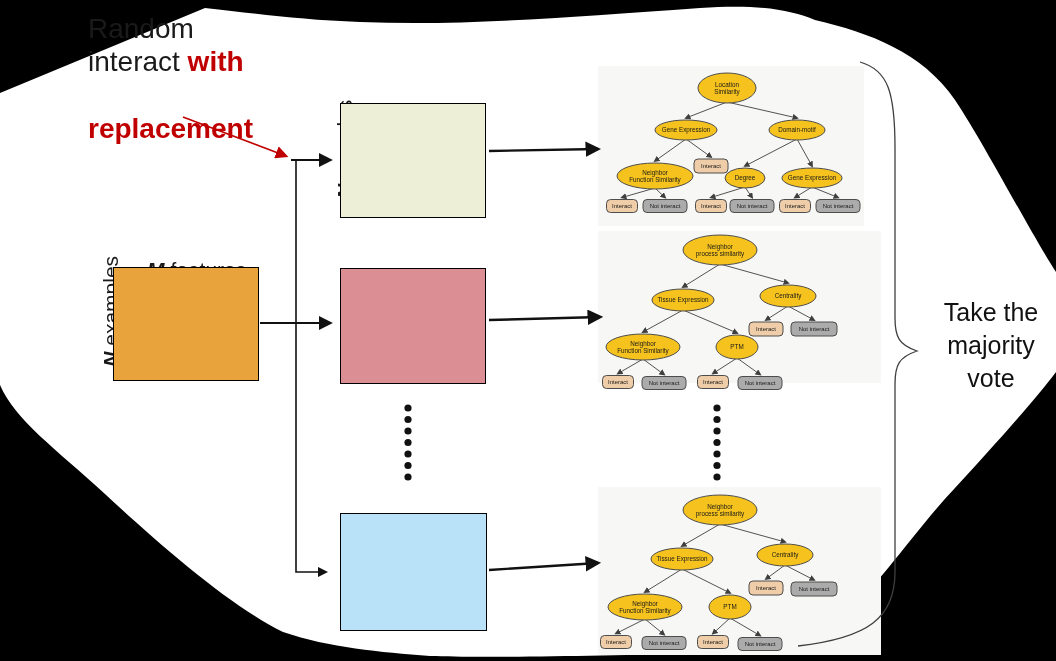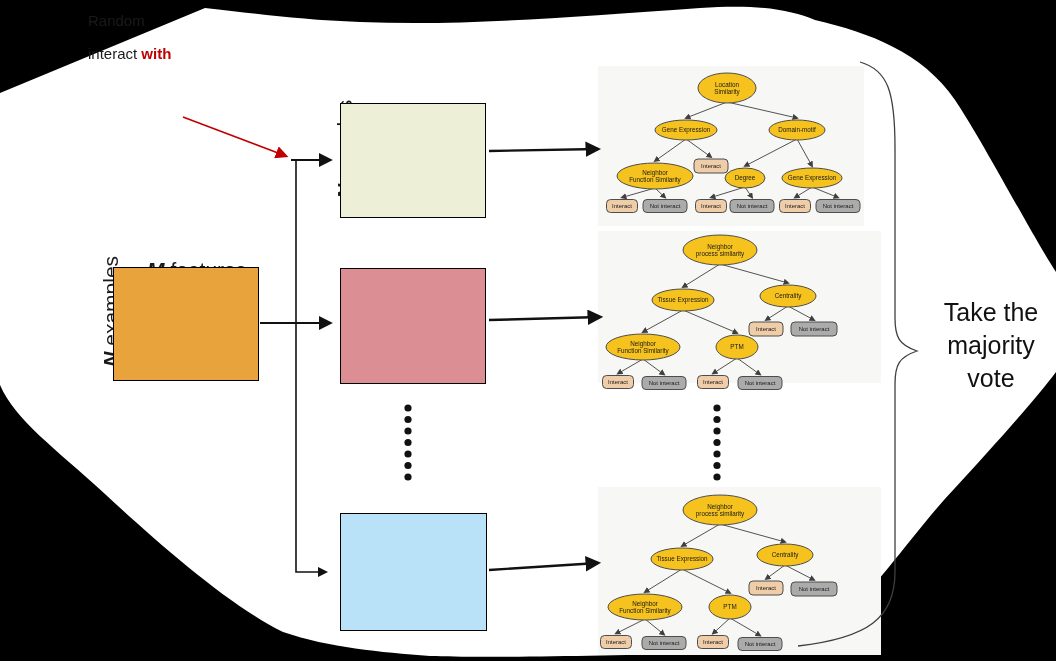--- a/index.html
+++ b/index.html
@@ -1,19 +1,19 @@
 <!DOCTYPE html>
 <html><head>
 <meta charset="utf-8">
 <style>
   html,body{margin:0;padding:0;background:#000;}
   .stage{position:relative;width:1056px;height:661px;background:#000;overflow:hidden;
          font-family:"Liberation Sans",sans-serif;color:#1a1a1a;}
   .layer{position:absolute;left:0;top:0;width:1056px;height:661px;}
-  .note{position:absolute;left:88px;top:4px;width:210px;font-size:15px;line-height:33px;color:#1a1a1a;}
+  .note{position:absolute;left:88px;top:12px;width:210px;font-size:28px;line-height:33px;color:#1a1a1a;}
   .red{color:#C00000;font-weight:bold;margin-top:34px;}
   .vlabel{position:absolute;font-size:21px;white-space:pre;text-align:center;transform:rotate(-90deg);transform-origin:center;}
   .vlabel .bi, .hlabel .bi{font-weight:bold;font-style:italic;}
   .hlabel{position:absolute;font-size:21px;text-align:center;white-space:pre;}
   .box{position:absolute;border:1px solid #000;box-sizing:border-box;}
   .majority{position:absolute;left:920px;top:296px;width:142px;font-size:25px;line-height:33px;text-align:center;color:#111;}
   svg text{font-family:"Liberation Sans",sans-serif;fill:#1a1a1a;}
 </style>
 </head>
 <body>
@@ -36,20 +36,21 @@
          C 230,606 160,545 105,494
          C 55,448 15,420 0,385 Z"></path>
     <rect x="598" y="66" width="266" height="160" fill="#f7f7f5"></rect>
     <rect x="598" y="231" width="283" height="152" fill="#f7f7f5"></rect>
     <rect x="598" y="487" width="283" height="168" fill="#f7f7f5"></rect>
   </svg>
 
   <div class="note">
     <div><span>Random</span></div>
     <div><span>interact </span><span class="red">with</span></div>
+    <div class="red"><span>replacement</span></div>
   </div>
 
   <div class="vlabel" style="left:242px;top:148px;width:160px;height:26px;">
     <span class="bi">N</span><span> samples</span>
   </div>
 
   <div class="hlabel" style="left:110px;top:234px;width:150px;">
     <span class="bi">M</span><span> features</span>
   </div>
 

